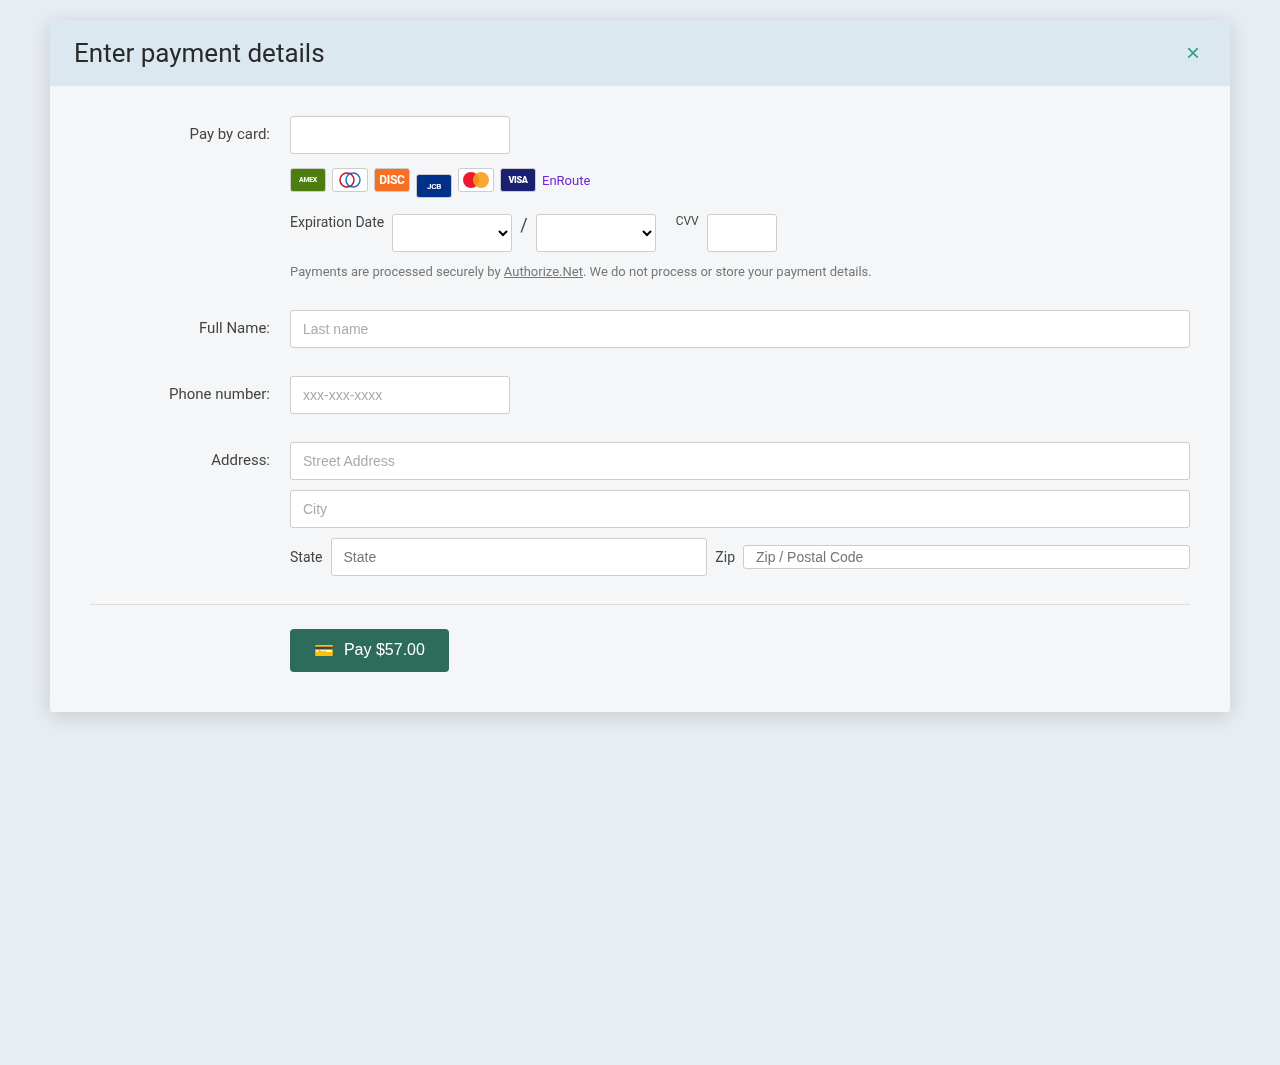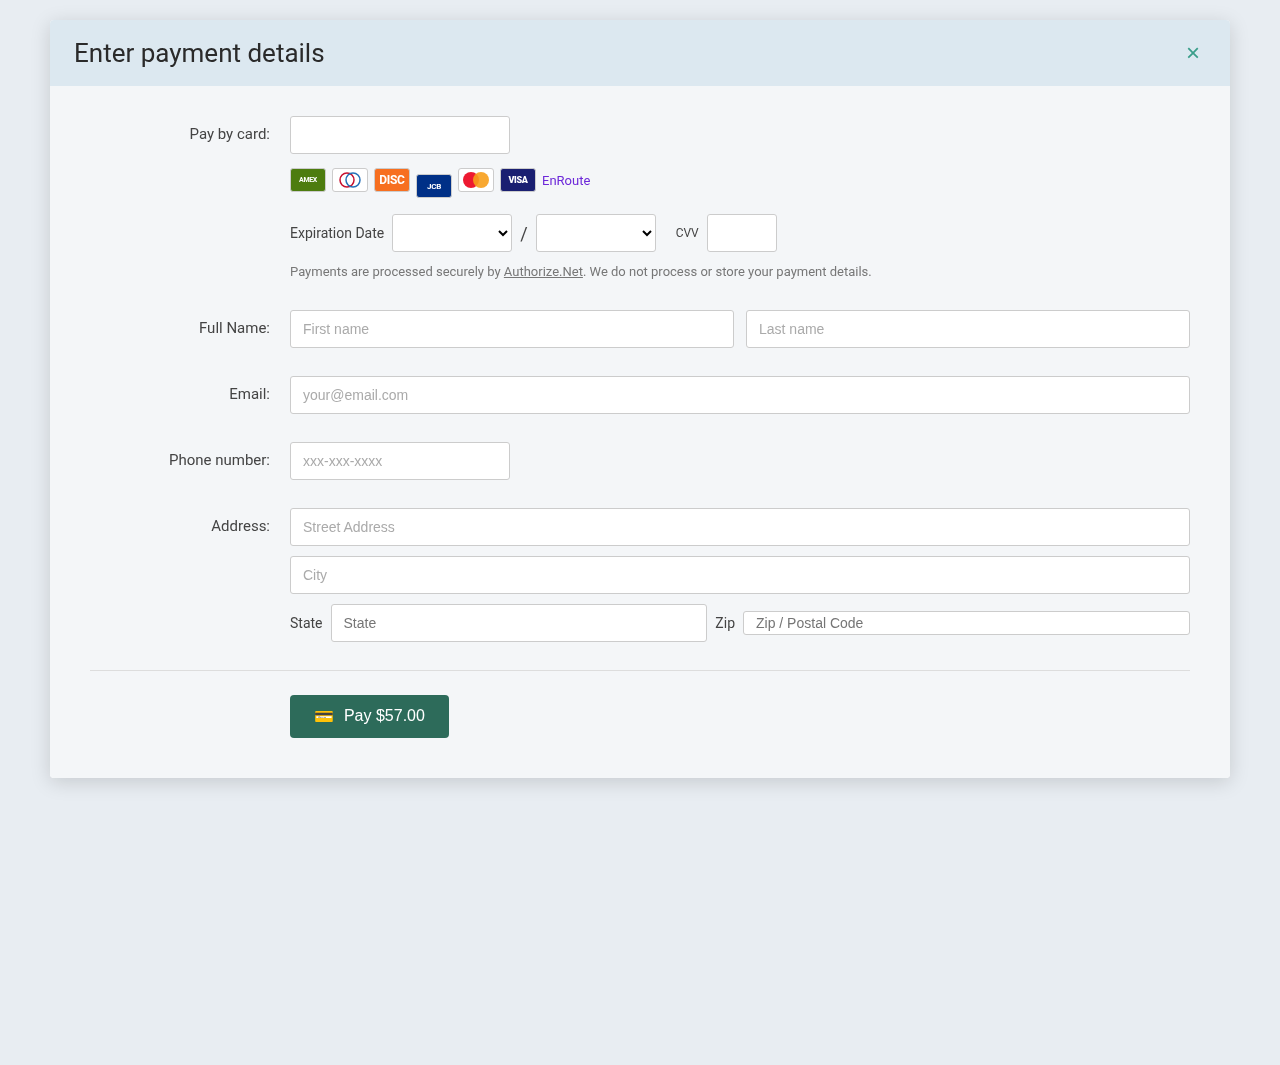--- a/index.html
+++ b/index.html
@@ -114,21 +114,20 @@
     .card-icon.mastercard { background: #fff; color: #333; font-size: 7px; }
     .card-icon.visa { background: #1a1f71; color: #fff; font-size: 9px; font-weight: 900; }
 
     .enroute-text {
       font-size: 13px;
       color: #6d28d9;
     }
 
     .expiry-row {
       display: flex;
-      align-items: center;
       gap: 8px;
     }
 
     .expiry-label {
       font-size: 14px;
       color: #444;
       white-space: nowrap;
     }
 
     .expiry-select {
@@ -324,31 +323,24 @@
 
         <p class="secure-text">
           <span>Payments are processed securely by </span><a href="#">Authorize.Net</a><span>. We do not process or store your payment details.</span>
         </p>
       </div>
     </div>
 
     <div class="form-row">
       <div class="form-label">Full Name:</div>
       <div class="form-content name-row">
-        <input type="text" class="text-input" placeholder="First name" style="">
         <input type="text" class="text-input" placeholder="Last name" style="">
       </div>
     </div>
 
-    <div class="form-row">
-      <div class="form-label">Email:</div>
-      <div class="form-content">
-        <input type="email" class="text-input" placeholder="your@email.com" style="">
-      </div>
-    </div>
 
     <div class="form-row">
       <div class="form-label">Phone number:</div>
       <div class="form-content">
         <input type="tel" class="text-input" style="width: 220px;" placeholder="xxx-xxx-xxxx">
       </div>
     </div>
 
     <div class="form-row">
       <div class="form-label">Address:</div>

